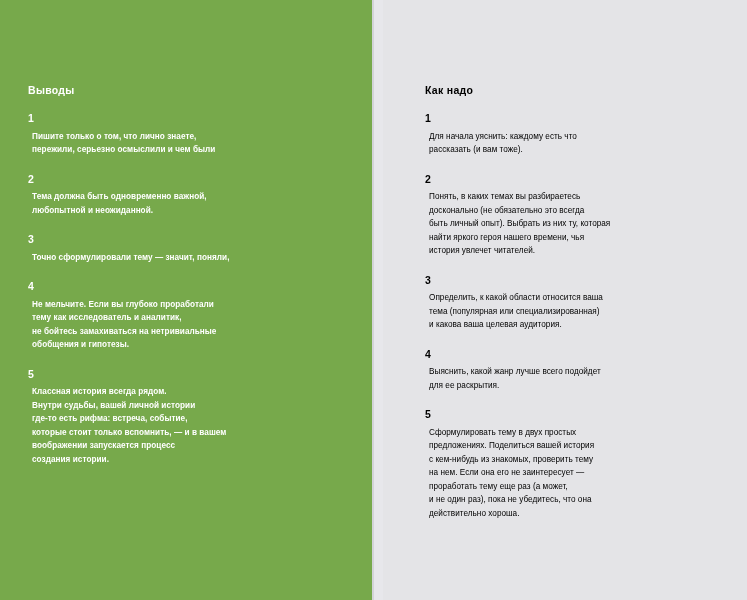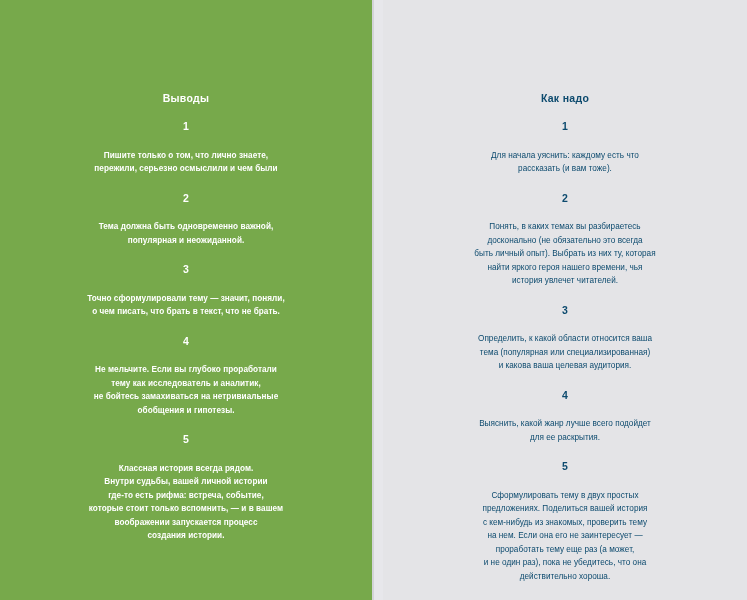--- a/index.html
+++ b/index.html
@@ -66,32 +66,32 @@
     width: 372px;
     height: 0px;
     background: #ffffff;
   }
 
   
   .col {
     position: absolute;
     left: 0;
     right: 0;
-    top: 16px;
-    text-align: center;
+    top: 8px;
+    text-align: left;
     box-sizing: border-box;
   }
 
   .page-left .col {
     padding: 0 28px;
     color: #ffffff;
   }
   .page-right .col {
     padding: 0 42px;
-    color: #0c4a6e;
+    color: #000000;
   }
 
   .page-heading {
     font-size: 10.5px;
     font-weight: bold;
     letter-spacing: 0.3px;
     margin: 0;
   }
 
   .item {
@@ -102,21 +102,21 @@
     font-size: 10.5px;
     font-weight: bold;
     line-height: 1.1;
     margin: 0 0 5px 0;
   }
 
   .item-text {
     font-size: 8.2px;
     font-weight: bold;
     line-height: 13.5px;
-    margin: 16px;
+    margin: 4px;
     letter-spacing: 0.05px;
   }
 
   .page-right .item-text {
     font-weight: normal;
     letter-spacing: 0.02px;
   }
 
   
   .page-left .page-heading { margin-top: 76px; }
@@ -141,28 +141,27 @@
             <div class="item-num">1</div>
             <div class="item-text">
               <span class="line">Пишите только о том, что лично знаете,</span>
               <span class="line">пережили, серьезно осмыслили и чем были</span>
             </div>
           </div>
           <div class="item">
             <div class="item-num">2</div>
             <div class="item-text">
               <span class="line">Тема должна быть одновременно важной,</span>
-              <span class="line">популярная и неожиданной.</span>
+              <span class="line">любопытной и неожиданной.</span>
             </div>
           </div>
           <div class="item">
             <div class="item-num">3</div>
             <div class="item-text">
               <span class="line">Точно сформулировали тему — значит, поняли,</span>
-              <span class="line">о чем писать, что брать в текст, что не брать.</span>
             </div>
           </div>
           <div class="item">
             <div class="item-num">4</div>
             <div class="item-text">
               <span class="line">Не мельчите. Если вы глубоко проработали</span>
               <span class="line">тему как исследователь и аналитик,</span>
               <span class="line">не бойтесь замахиваться на нетривиальные</span>
               <span class="line">обобщения и гипотезы.</span>
             </div>

